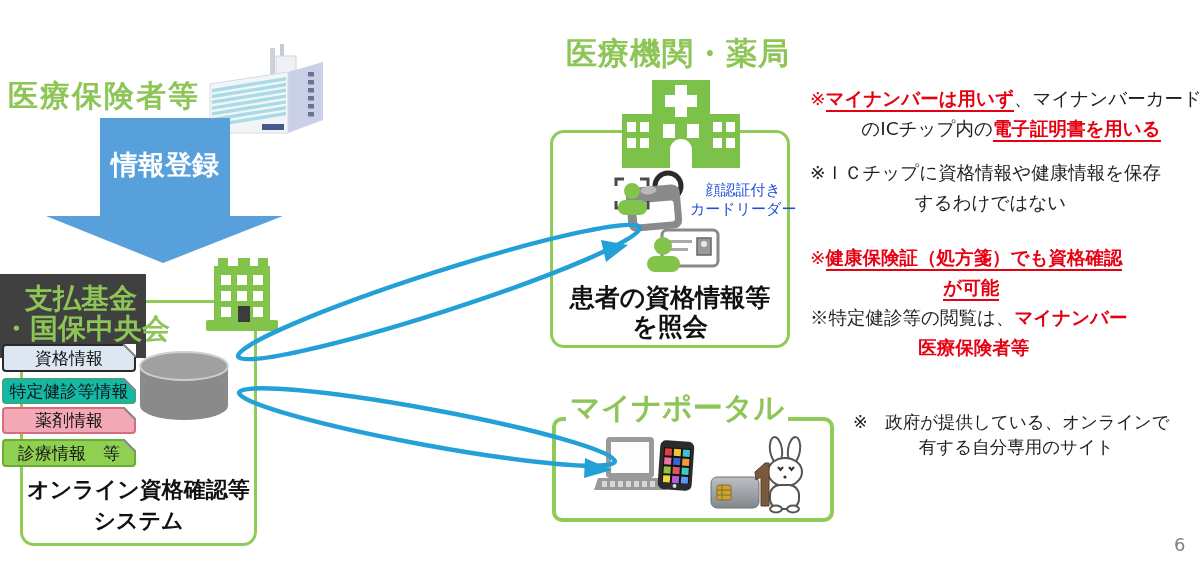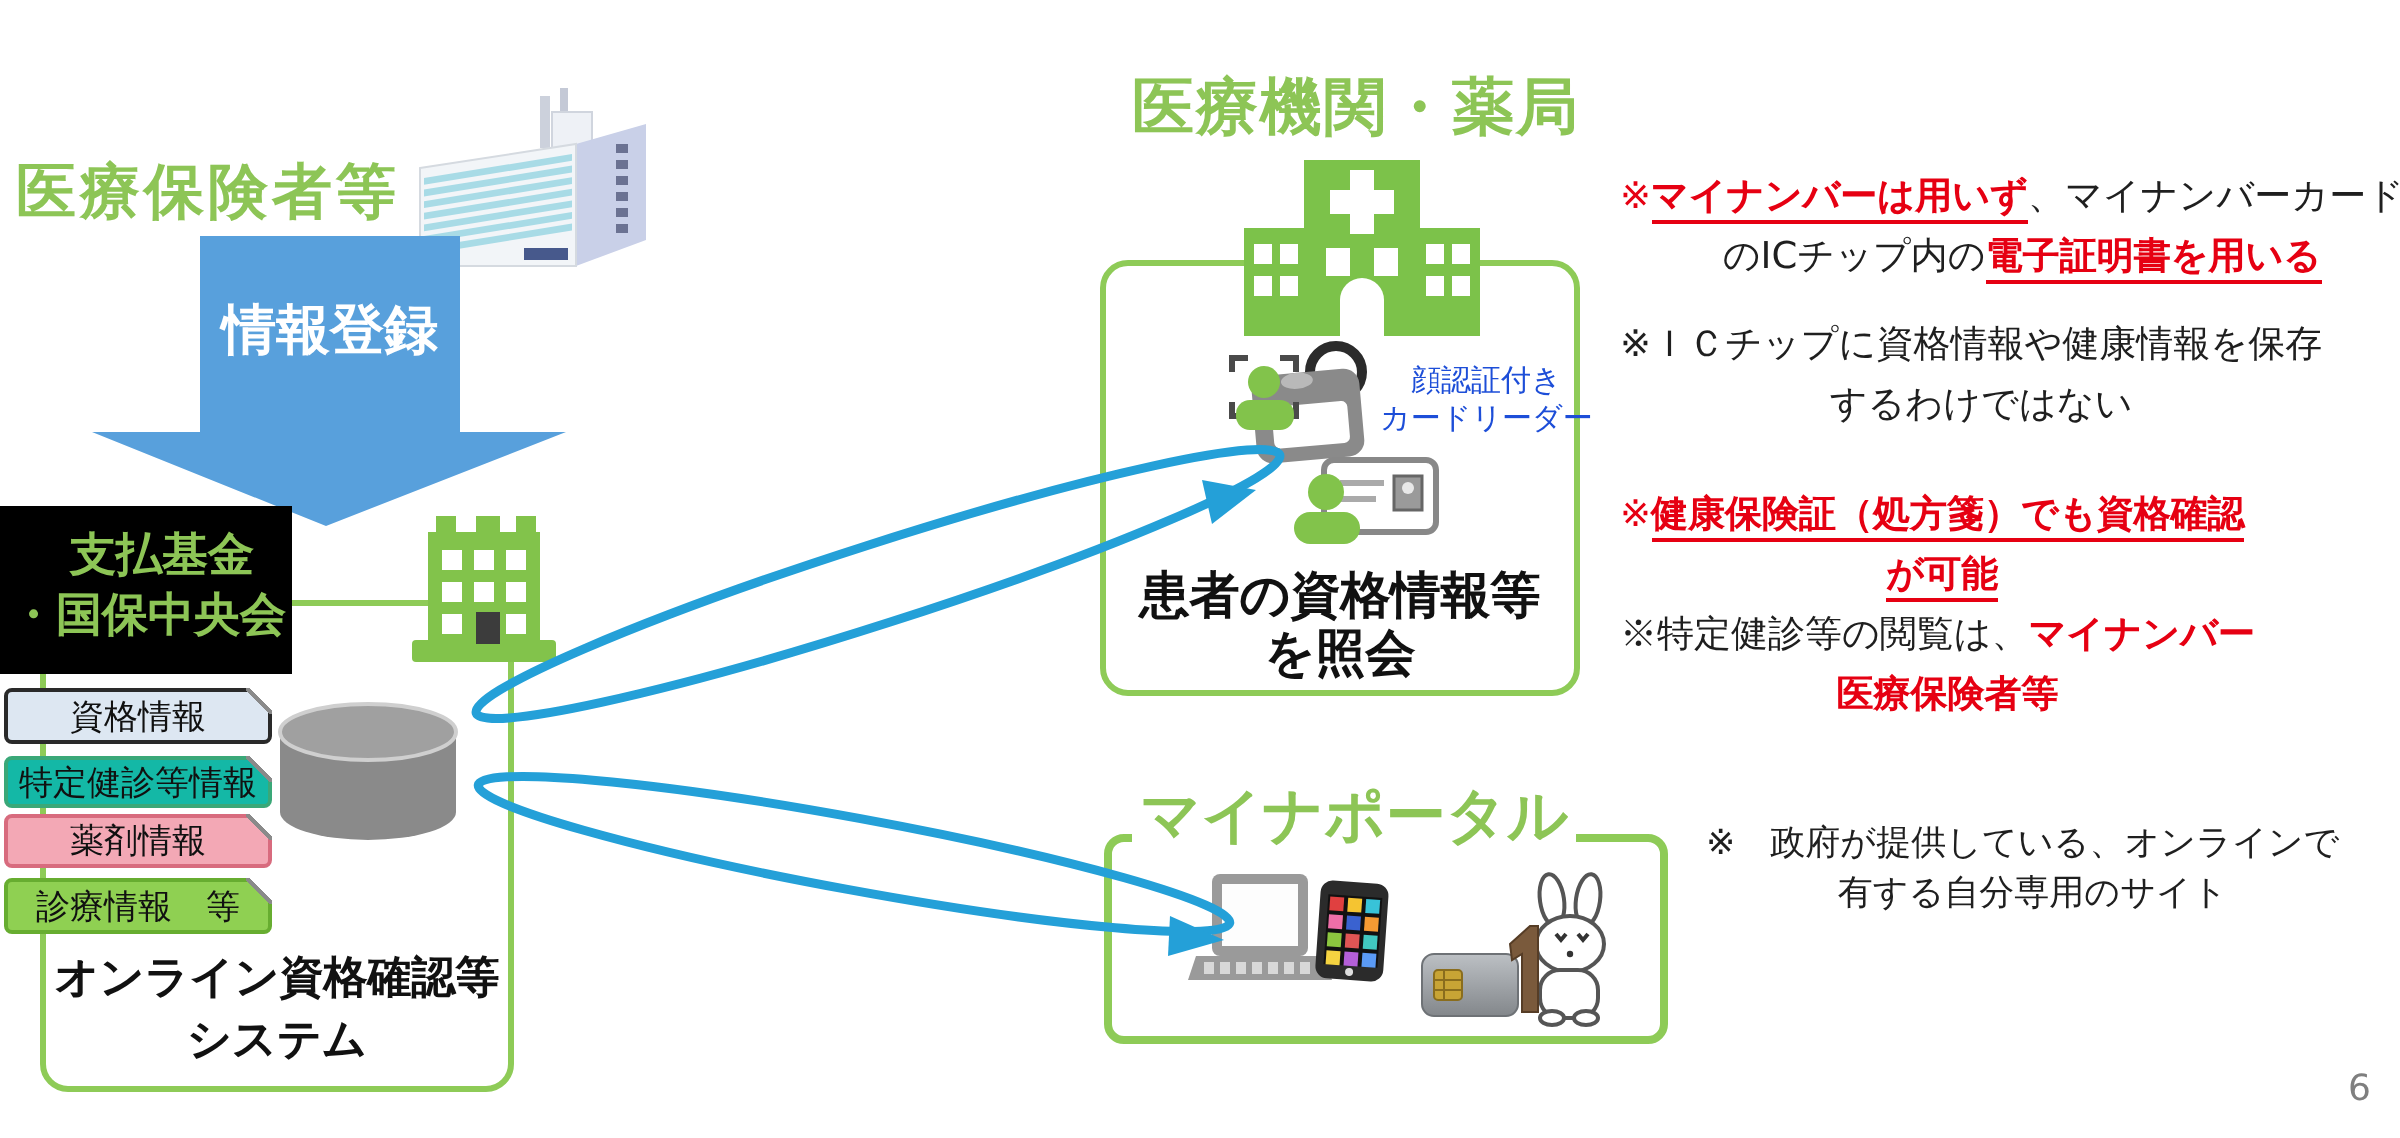--- a/index.html
+++ b/index.html
@@ -7,21 +7,21 @@
           font-family:"DejaVu Sans","Liberation Sans",sans-serif;}
   .t{position:absolute;white-space:nowrap;}
   .green{color:#8dc556;}
   .box{position:absolute;border:3px solid #8ecb57;border-radius:14px;background:transparent;z-index:1;}
   .gfx{position:absolute;left:0;top:0;z-index:3;}
   .txt-layer{position:absolute;left:0;top:0;width:1200px;height:569px;z-index:5;pointer-events:none;}
   .txt-layer>*{pointer-events:auto;text-align:center;}
 
   .insurer-title{left:8px;top:76px;font-size:30px;font-weight:700;letter-spacing:2px;}
   .arrow-label{left:100px;top:147px;width:130px;text-align:center;font-size:27px;font-weight:700;color:#fff;}
-  .agency{left:0;top:253px;width:146px;height:74px;background:#000000;font-size:23px;font-weight:700;line-height:30px;padding-top:10px;}
+  .agency{left:0;top:274px;width:146px;height:74px;background:#404040;font-size:28px;font-weight:700;line-height:30px;padding-top:10px;}
   .agency .l1{display:block;padding-left:16px;}
   .agency .l2{display:block;padding-left:2px;}
 
   .tag{position:absolute;left:2px;width:130px;border:2px solid #444;border-radius:4px;background:#eee;
        display:flex;align-items:center;justify-content:center;font-size:17px;color:#111;z-index:4;}
   .tag .fold{position:absolute;top:-2px;right:-2px;width:13px;height:13px;
        background:linear-gradient(225deg,#fff 44%,#8a8a8a 44%,#8a8a8a 54%,rgba(0,0,0,0) 54%);}
   .tag1{top:344px;height:24px;background:#dde7f2;border-color:#2a2a2a;}
   .tag2{top:378px;height:22px;background:#14b8a6;border-color:#3aa878;}
   .tag3{top:407px;height:23px;background:#f3a8b5;border-color:#d86b7e;}

